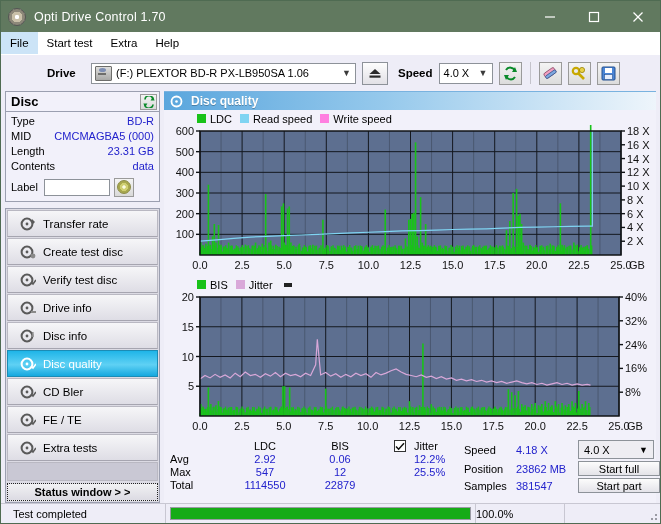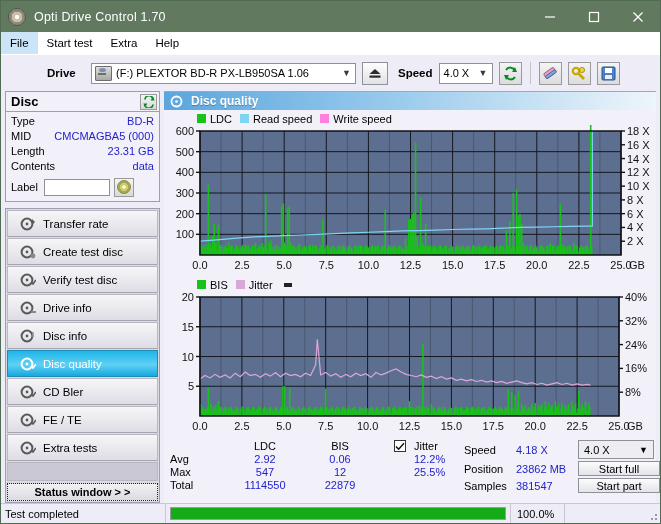--- a/index.html
+++ b/index.html
@@ -163,25 +163,25 @@
   .act-btn{
     width:82px;height:15px;border:1px solid #8d9299;background:linear-gradient(#fcfcfc,#e4e3e9);
     display:flex;align-items:center;justify-content:center;font-size:11px;box-sizing:border-box;
   }
   
   .statusbar{
     height:19px;flex:none;display:flex;align-items:center;background:#eeedf7;
     border-top:1px solid #c8c7d2;font-size:11px;
   }
   .sb-cell{display:flex;align-items:center;height:19px;box-sizing:border-box;}
-  .sb-text{width:165px;padding-left:4px;border-right:1px solid #c8c7d2;}
+  .sb-text{width:165px;padding-left:12px;border-right:1px solid #c8c7d2;}
   .sb-bar{flex:1;padding:0 4px;display:flex;align-items:center;}
   .pbar{height:13px;flex:1;background:#fff;border:1px solid #9a9aa4;box-sizing:border-box;overflow:hidden;}
   .pfill{height:100%;background:#16ab16;}
-  .sb-pct{width:55px;padding-left:6px;border-left:1px solid #c8c7d2;border-right:1px solid #c8c7d2;}
+  .sb-pct{width:90px;padding-left:0;border-left:1px solid #c8c7d2;border-right:1px solid #c8c7d2;}
   .sb-time{width:80px;text-align:left;padding-right:8px;margin-top:29px;}
   .grip{width:12px;height:12px;margin-left:auto;margin-right:3px;position:relative;}
   .grip i{position:absolute;width:2px;height:2px;background:#9a9aa4;}
 </style>
 </head>
 <body>
 
 <div class="win">
 
   <div class="titlebar">

